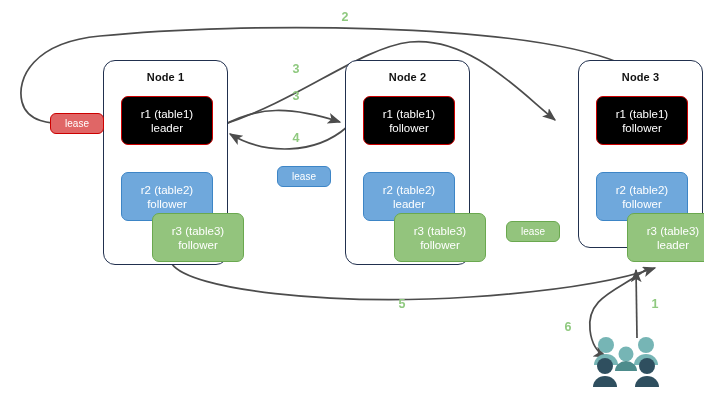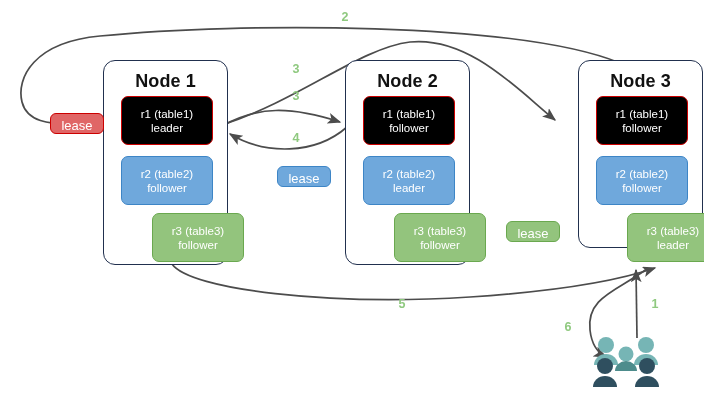--- a/index.html
+++ b/index.html
@@ -31,52 +31,52 @@
     border: 1.4px solid #21304e;
     border-radius: 12px;
     background: #ffffff;
   }
   .node-title {
     position: absolute;
     left: 0;
     right: 0;
     top: 10px;
     text-align: center;
-    font-size: 18px;
+    font-size: 11px;
     font-weight: bold;
     color: #111111;
     letter-spacing: 0.1px;
   }
   .replica {
     position: absolute;
     box-sizing: border-box;
     border-radius: 7px;
     display: flex;
     flex-direction: column;
     align-items: center;
     justify-content: center;
     color: #ffffff;
     font-size: 11.5px;
     line-height: 14px;
     text-align: center;
   }
   .replica .r-line { display: block; }
   .rep-red   { background: #000000; border: 1.6px solid #cc0000; }
-  .rep-blue  { background: #6fa8dc; border: 1.6px solid #3d85c6; }
+  .rep-blue  { background: #6fa8dc; border: 1.6px solid #3d85c6; margin-top: 16px; }
   .rep-green { background: #93c47d; border: 1.6px solid #6aa84f; margin-left: 31px; }
 
   .lease {
     position: absolute;
     box-sizing: border-box;
     border-radius: 6px;
     display: flex;
-    align-items: flex-end;
+    align-items: center;
     justify-content: center;
     color: #ffffff;
-    font-size: 13px;
+    font-size: 10px;
     height: 21px;
   }
   .lease-red   { background: #e06666; border: 1.6px solid #cc0000; }
   .lease-blue  { background: #6fa8dc; border: 1.6px solid #3d85c6; }
   .lease-green { background: #93c47d; border: 1.6px solid #6aa84f; }
 
   .edge-label {
     position: absolute;
     color: #8fc97f;
     font-size: 12.5px;

